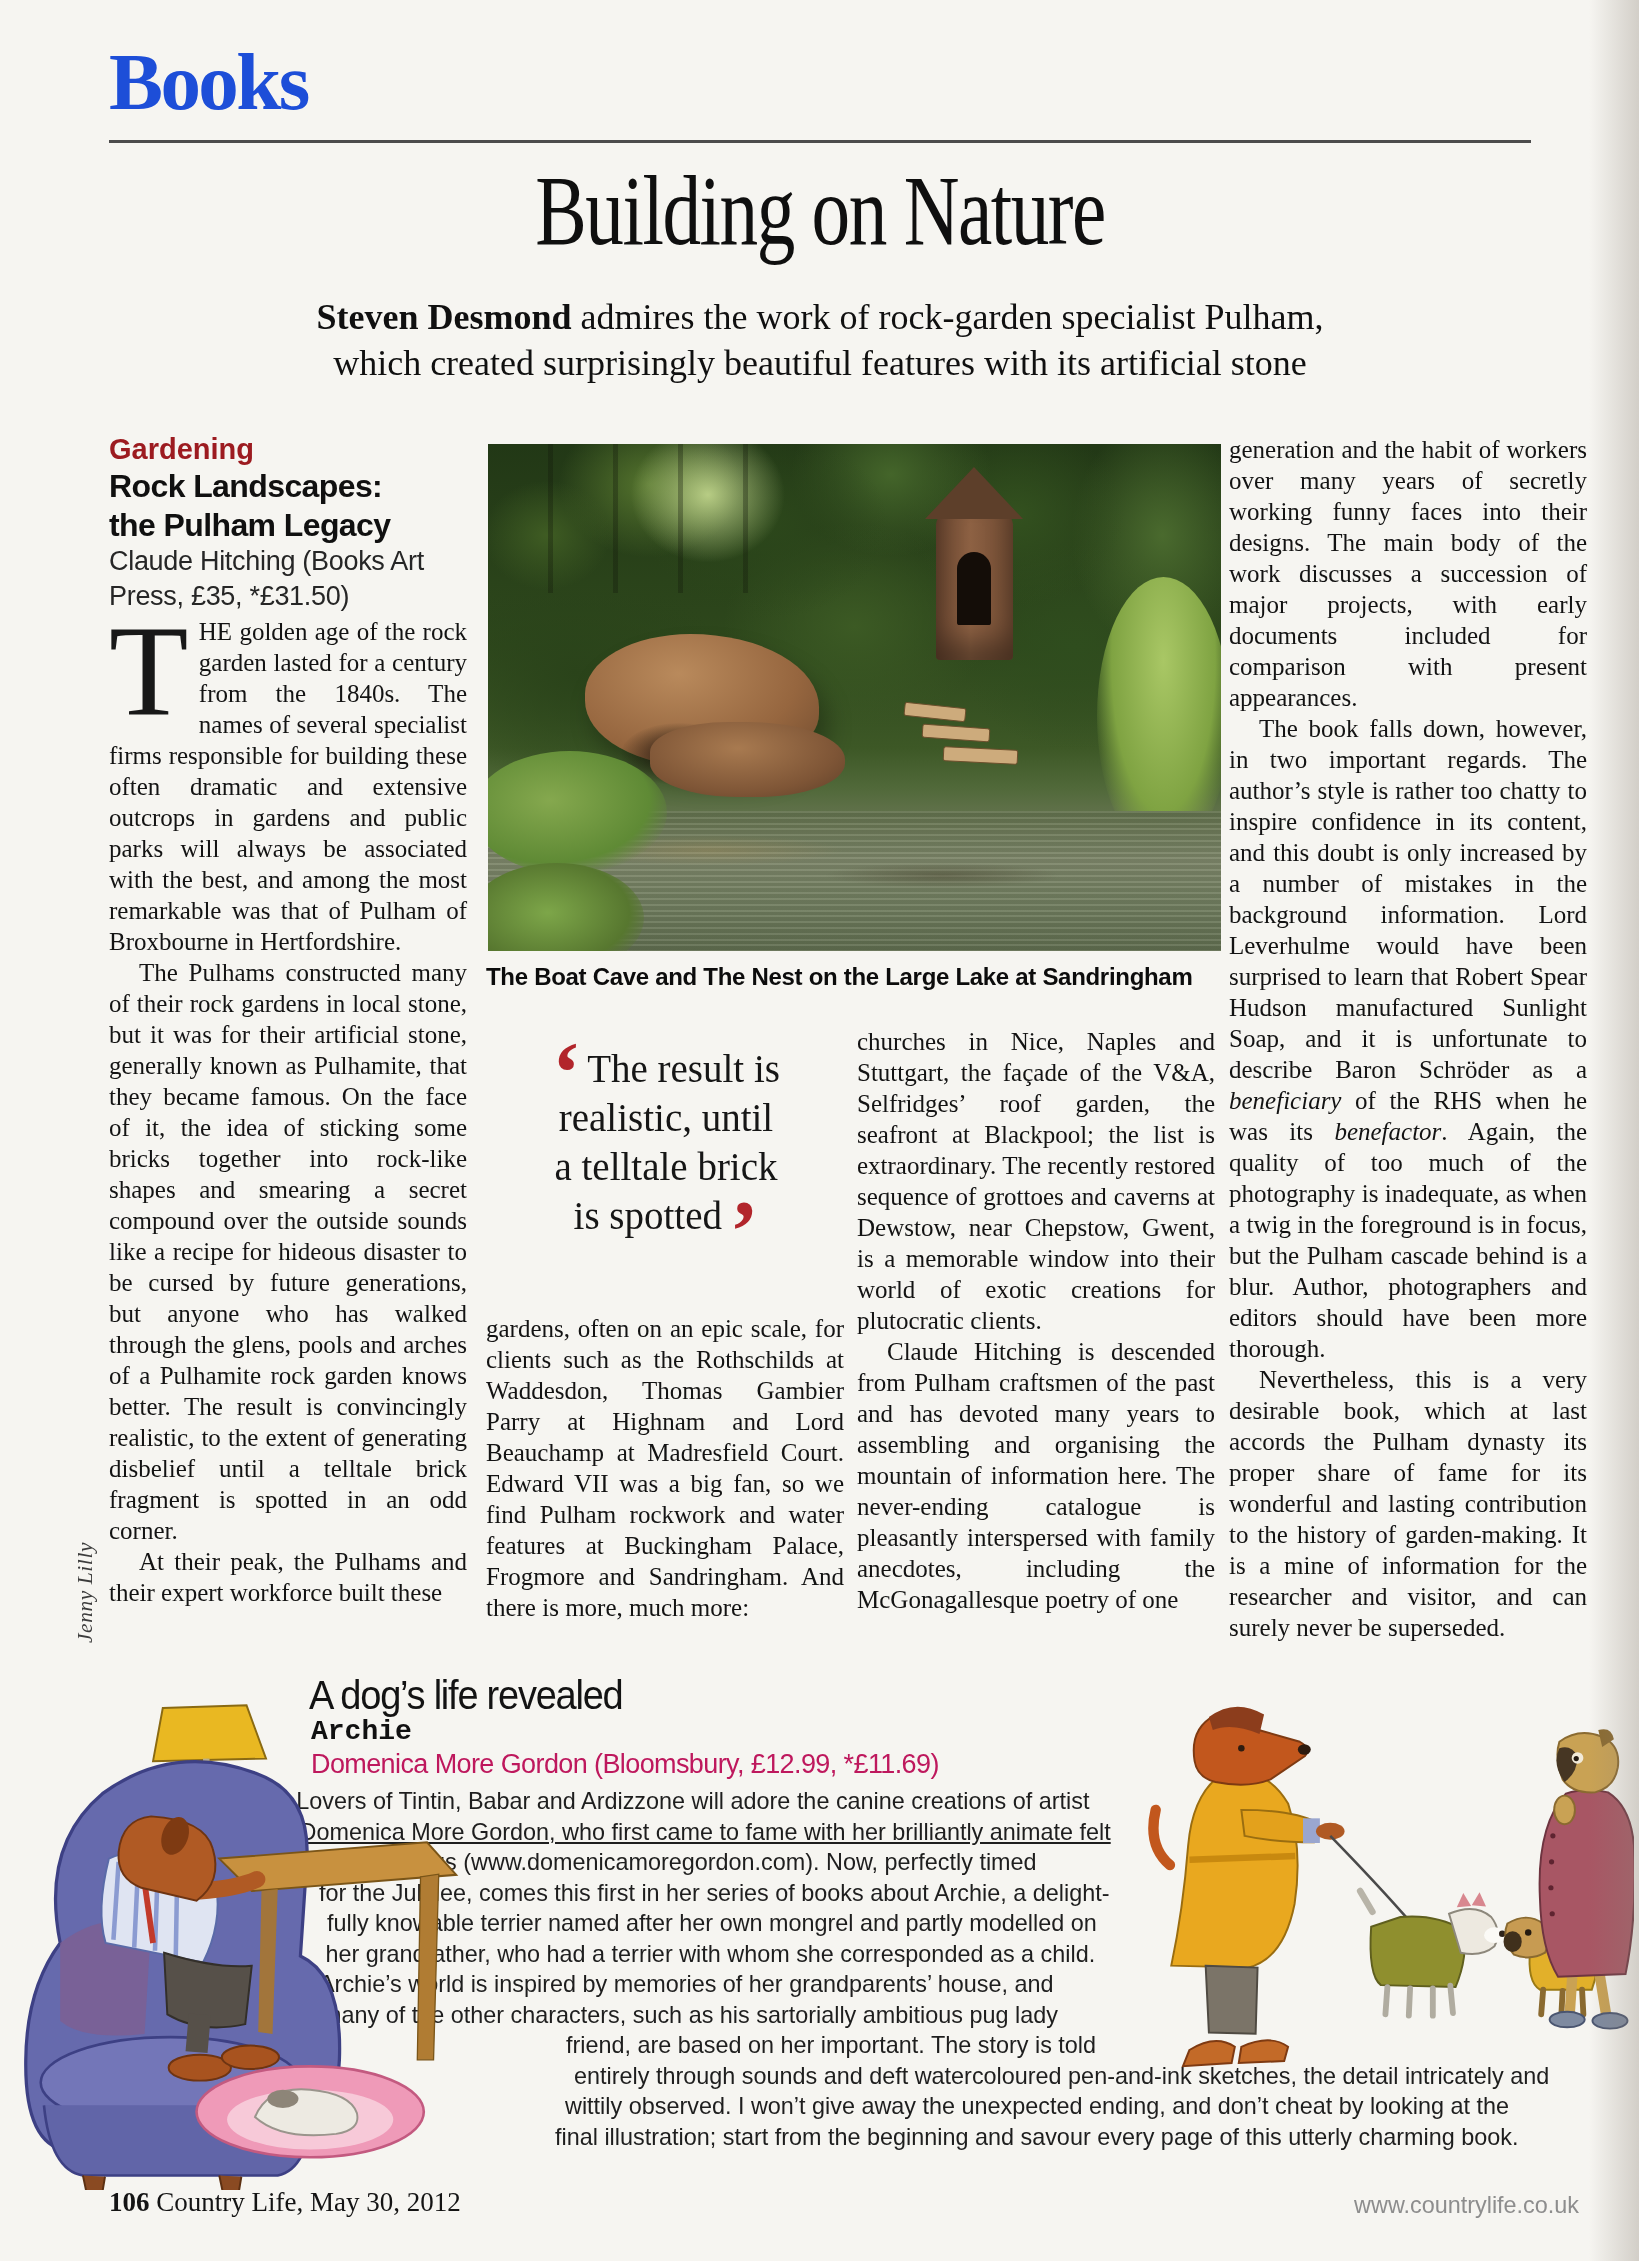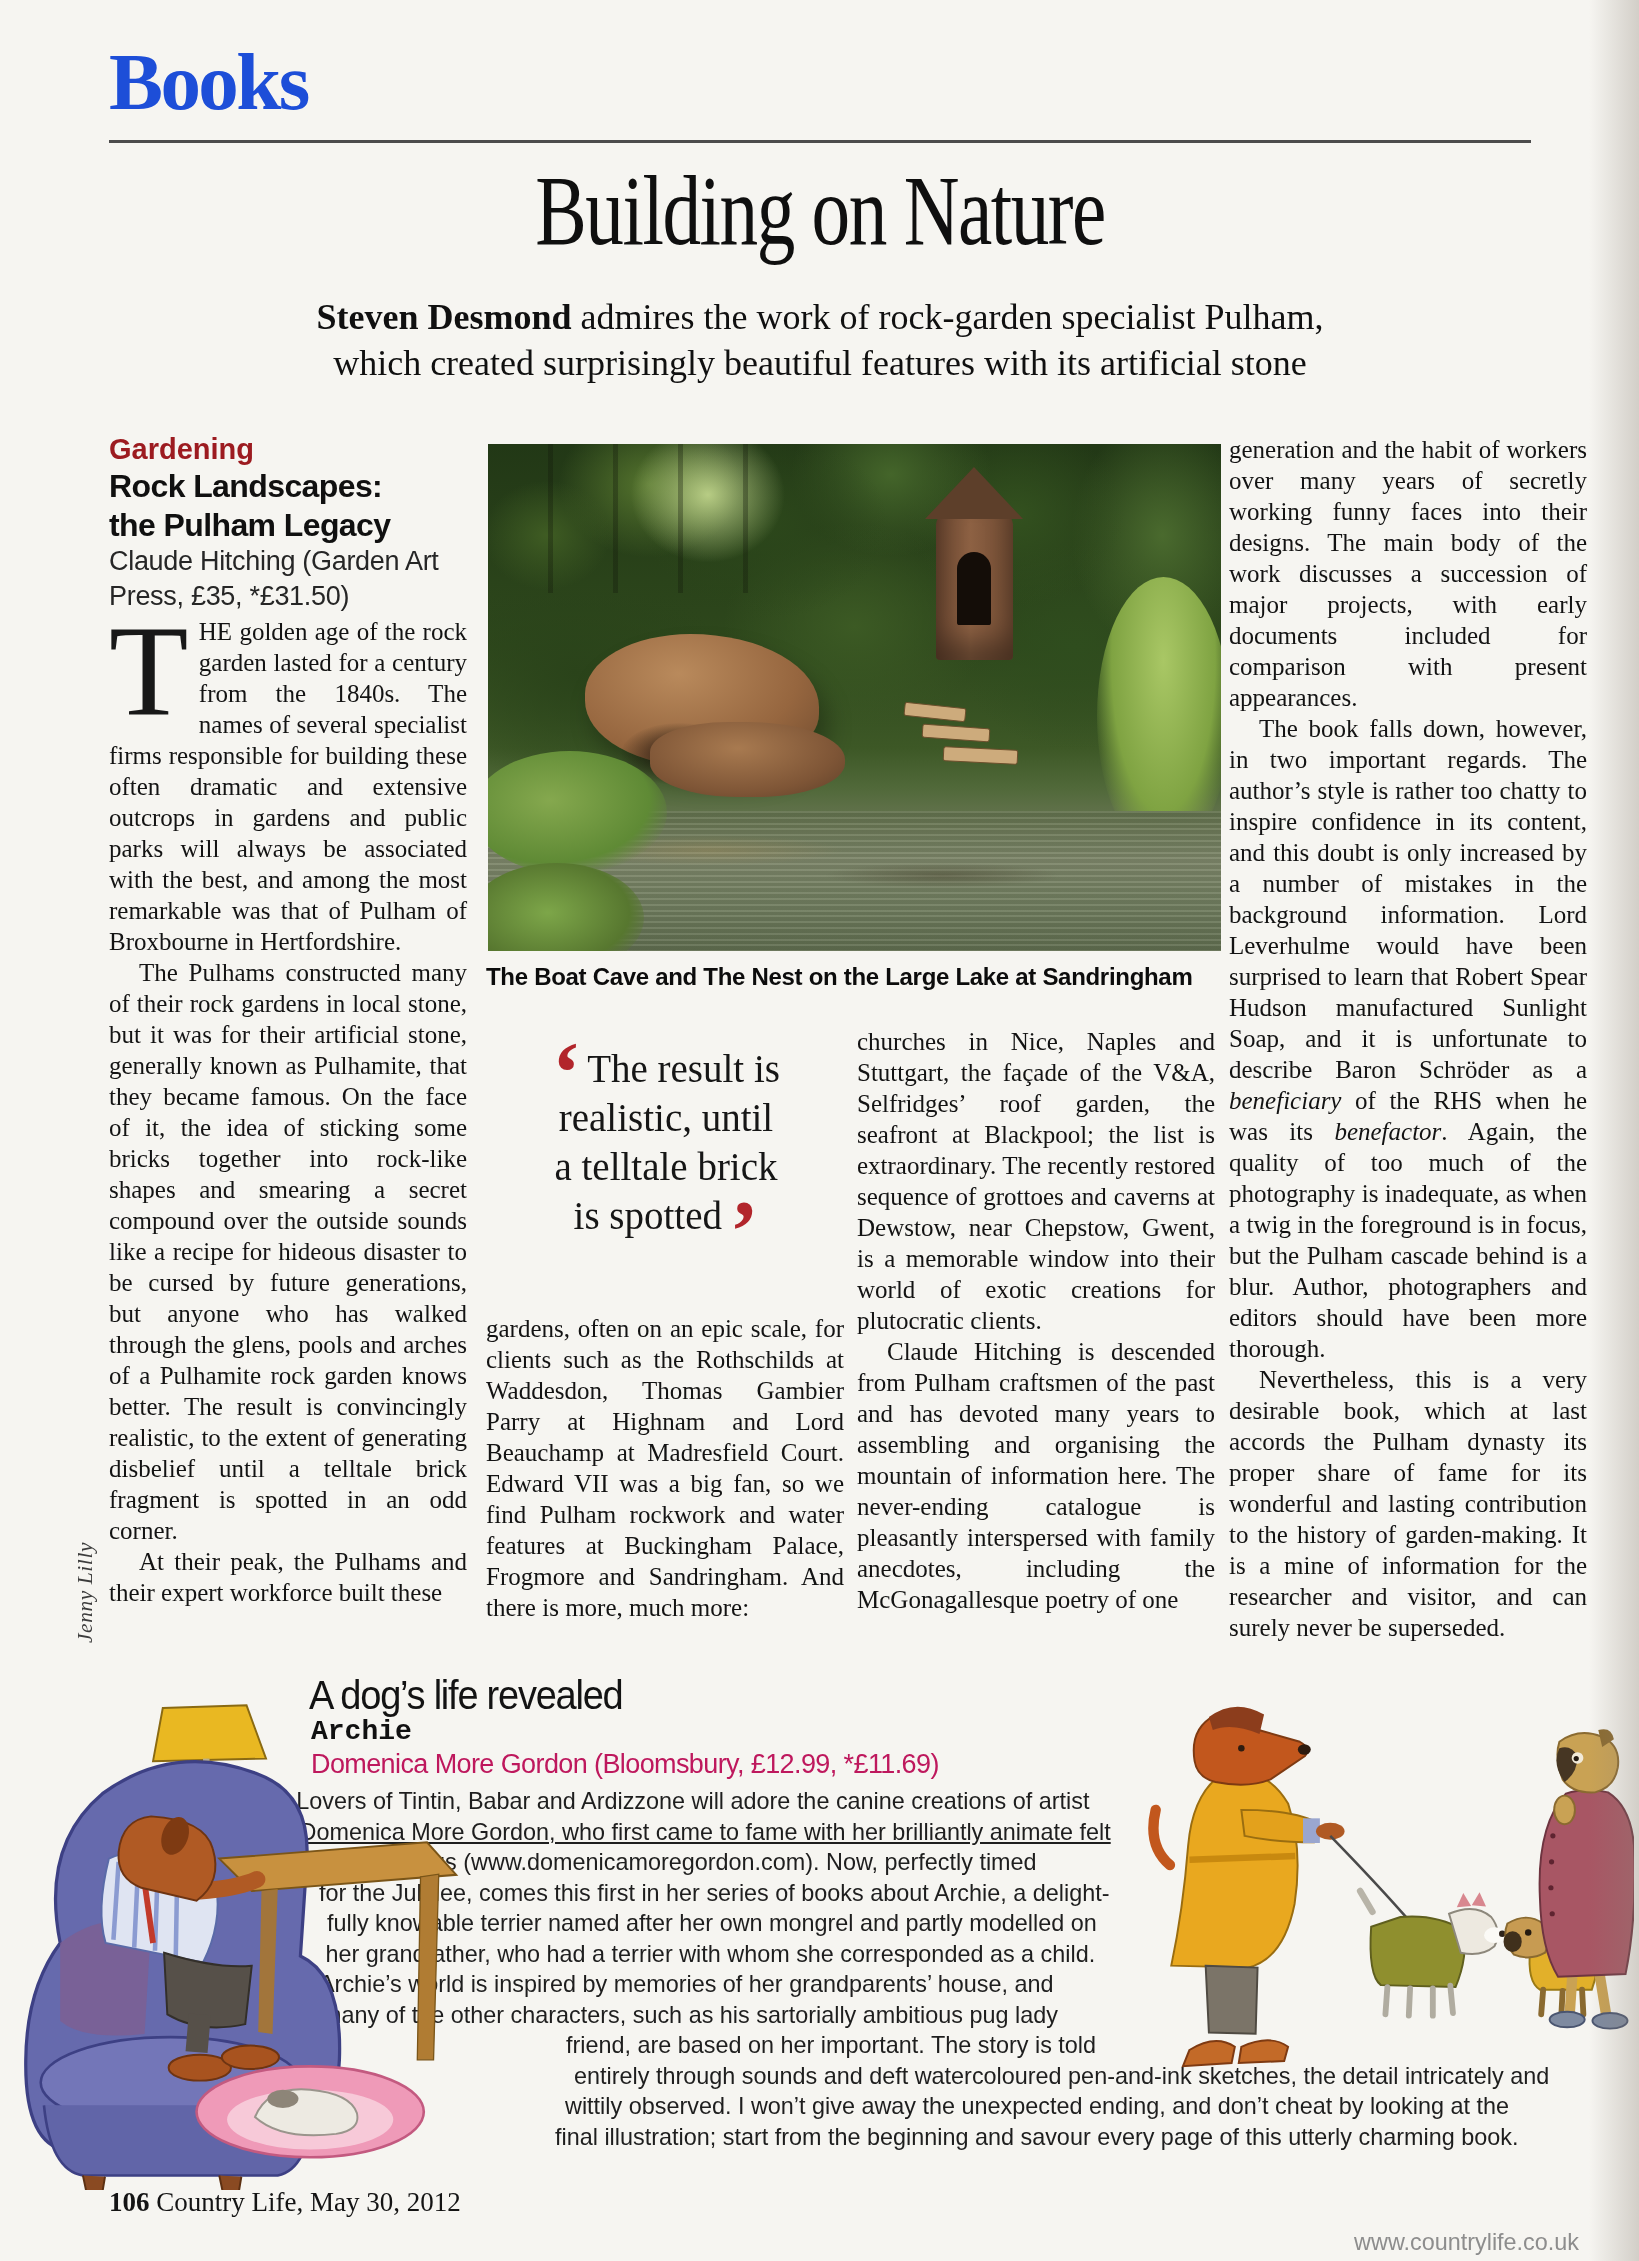--- a/index.html
+++ b/index.html
@@ -115,21 +115,21 @@
   .dog-lines div:nth-child(12){padding-left:260px;}
 
   
   .illo-left{position:absolute;left:5.2px;top:1696px;width:461px;height:494px;}
   .illo-right{position:absolute;left:1144px;top:1696px;width:490px;height:416px;}
 
   
   .footer-left{position:absolute;left:109px;top:2187px;font-size:27px;color:#141414;}
   .footer-left b{font-weight:bold;}
   .footer-right{position:absolute;right:61px;top:2192px;font-family:"Liberation Sans",sans-serif;
-    font-size:23.4px;color:#8d8d8d;margin-top:37px;}
+    font-size:23.4px;color:#8d8d8d;}
 </style>
 </head>
 <body>
 
 <div class="page">
 
   <div class="books">Books</div>
   <div class="rule"></div>
 
   <div class="title">
@@ -138,21 +138,21 @@
 
   <div class="standfirst">
     <b>Steven Desmond</b><span> admires the work of rock-garden specialist Pulham,</span><br>
     <span>which created surprisingly beautiful features with its artificial stone</span>
   </div>
 
   <div class="review-head">
     <div class="category">Gardening</div>
     <div class="book-title">Rock Landscapes:</div>
     <div class="book-title">the Pulham Legacy</div>
-    <div class="book-details">Claude Hitching (Garden Art</div>
+    <div class="book-details">Claude Hitching (Books Art</div>
     <div class="book-details">Press, £35, *£31.50)</div>
   </div>
 
   <div class="photo">
     <div class="ph-base"></div>
     <div class="ph-trunks"></div>
     <div class="ph-bright"></div>
     <div class="ph-tower"></div>
     <div class="ph-rock"></div>
     <div class="ph-cave"></div>

